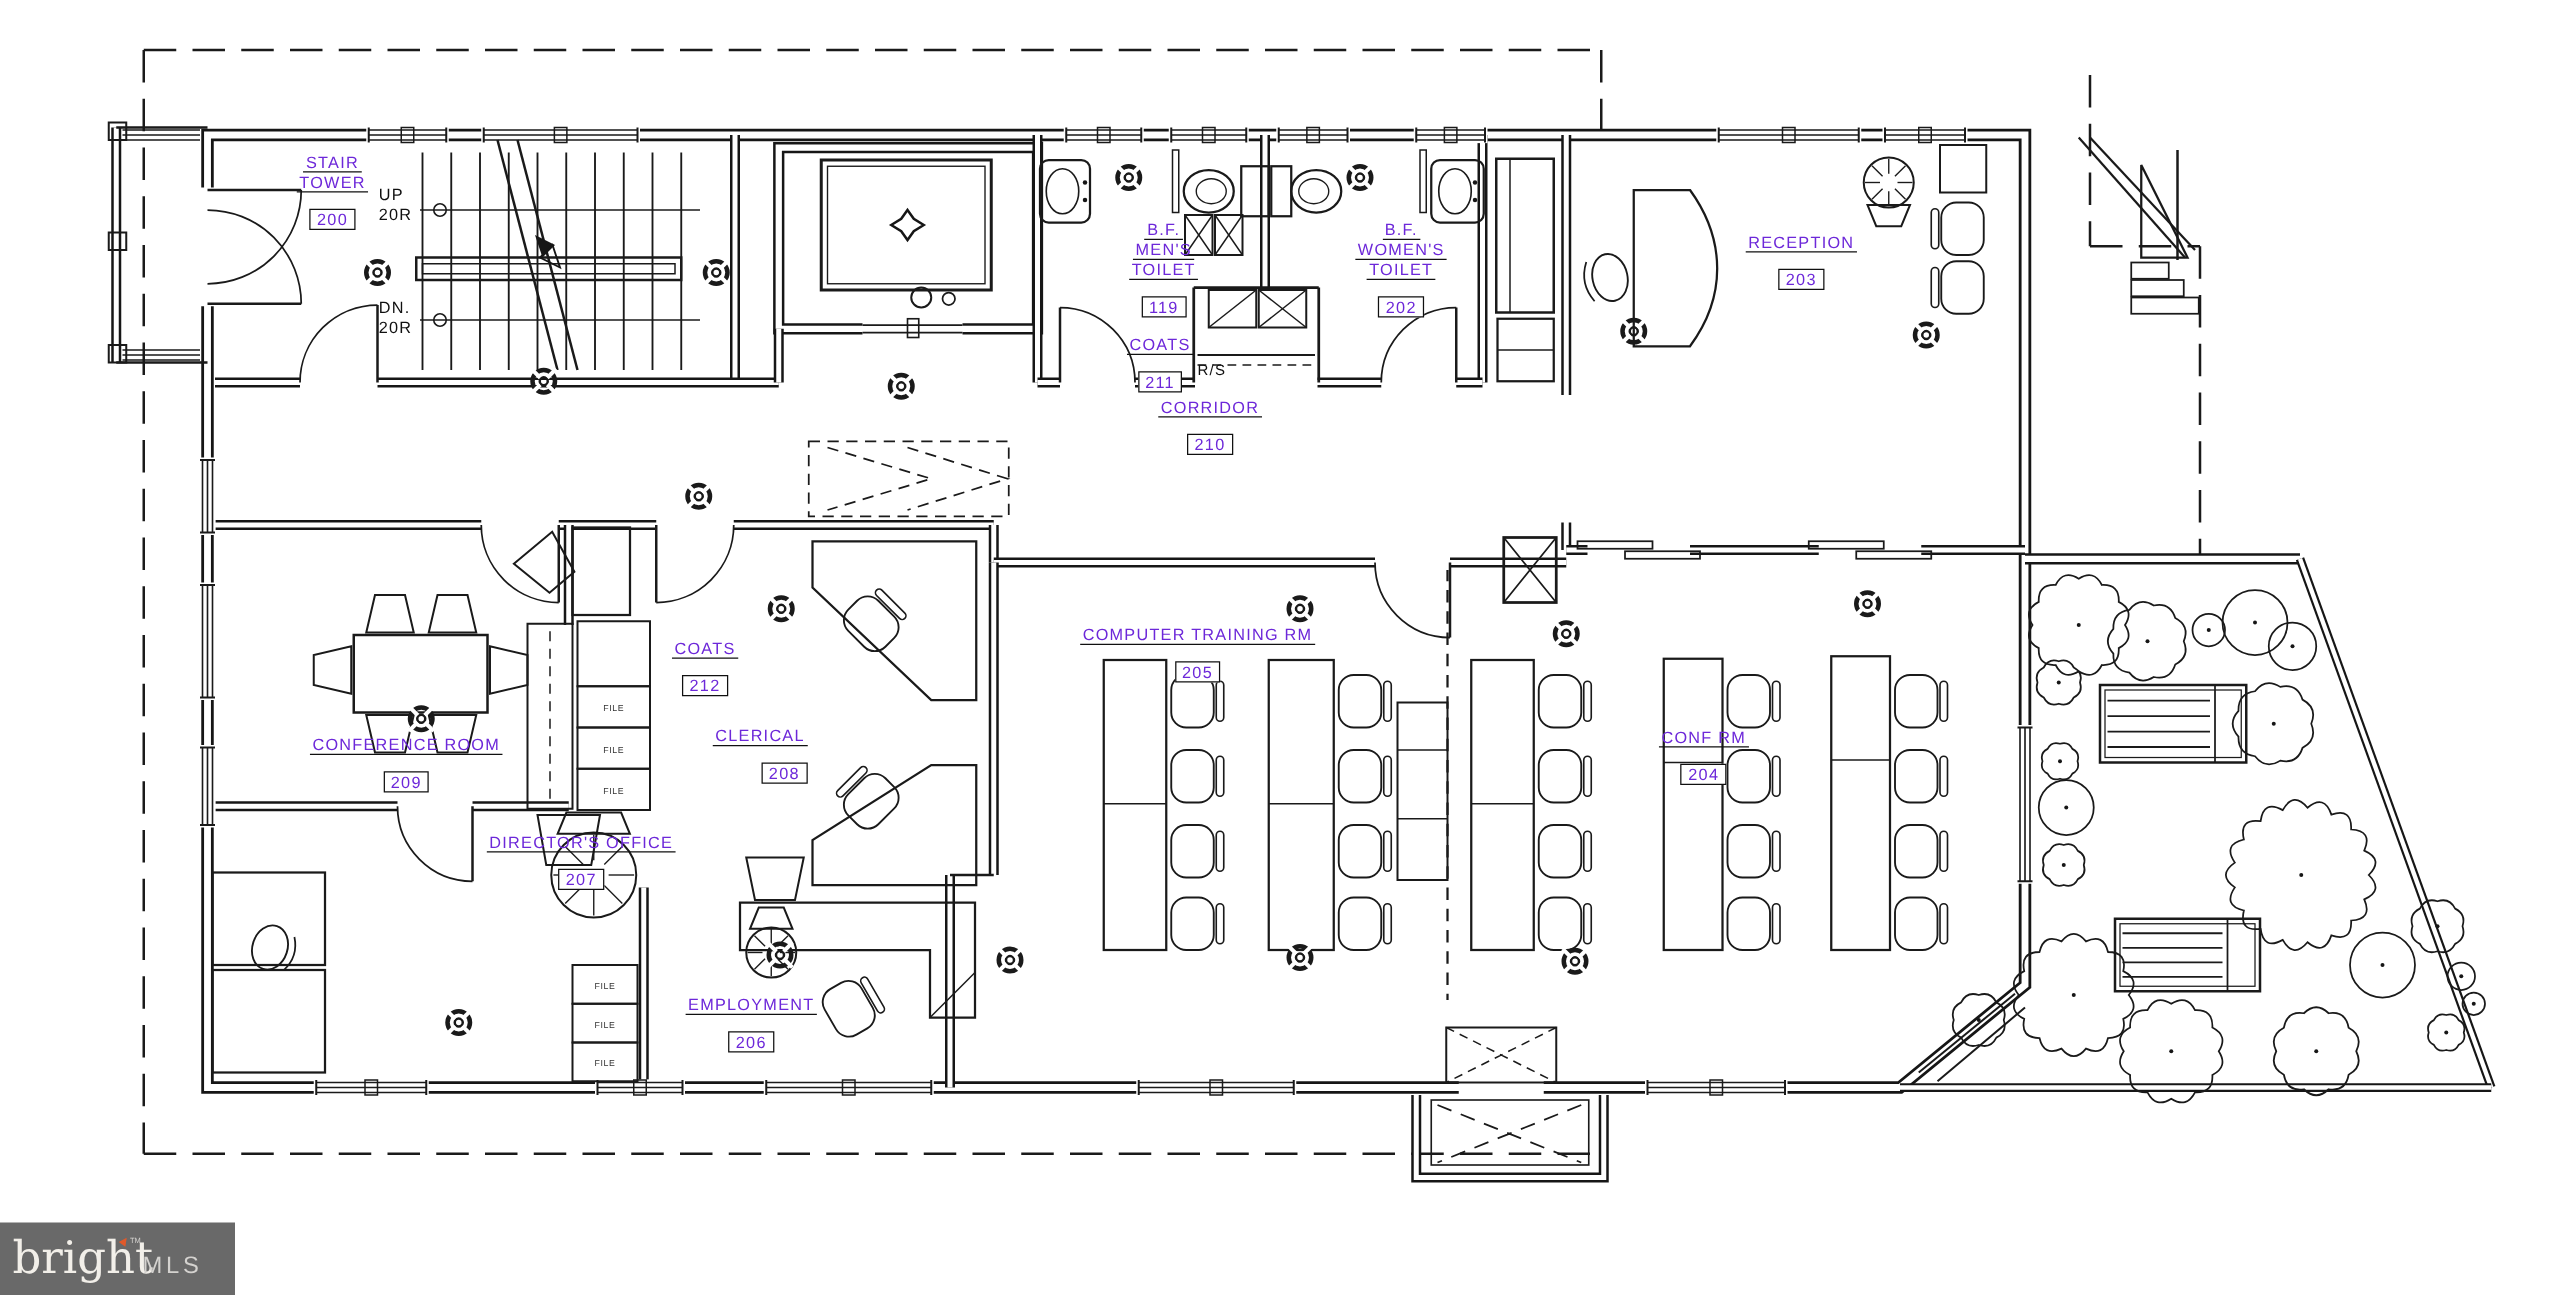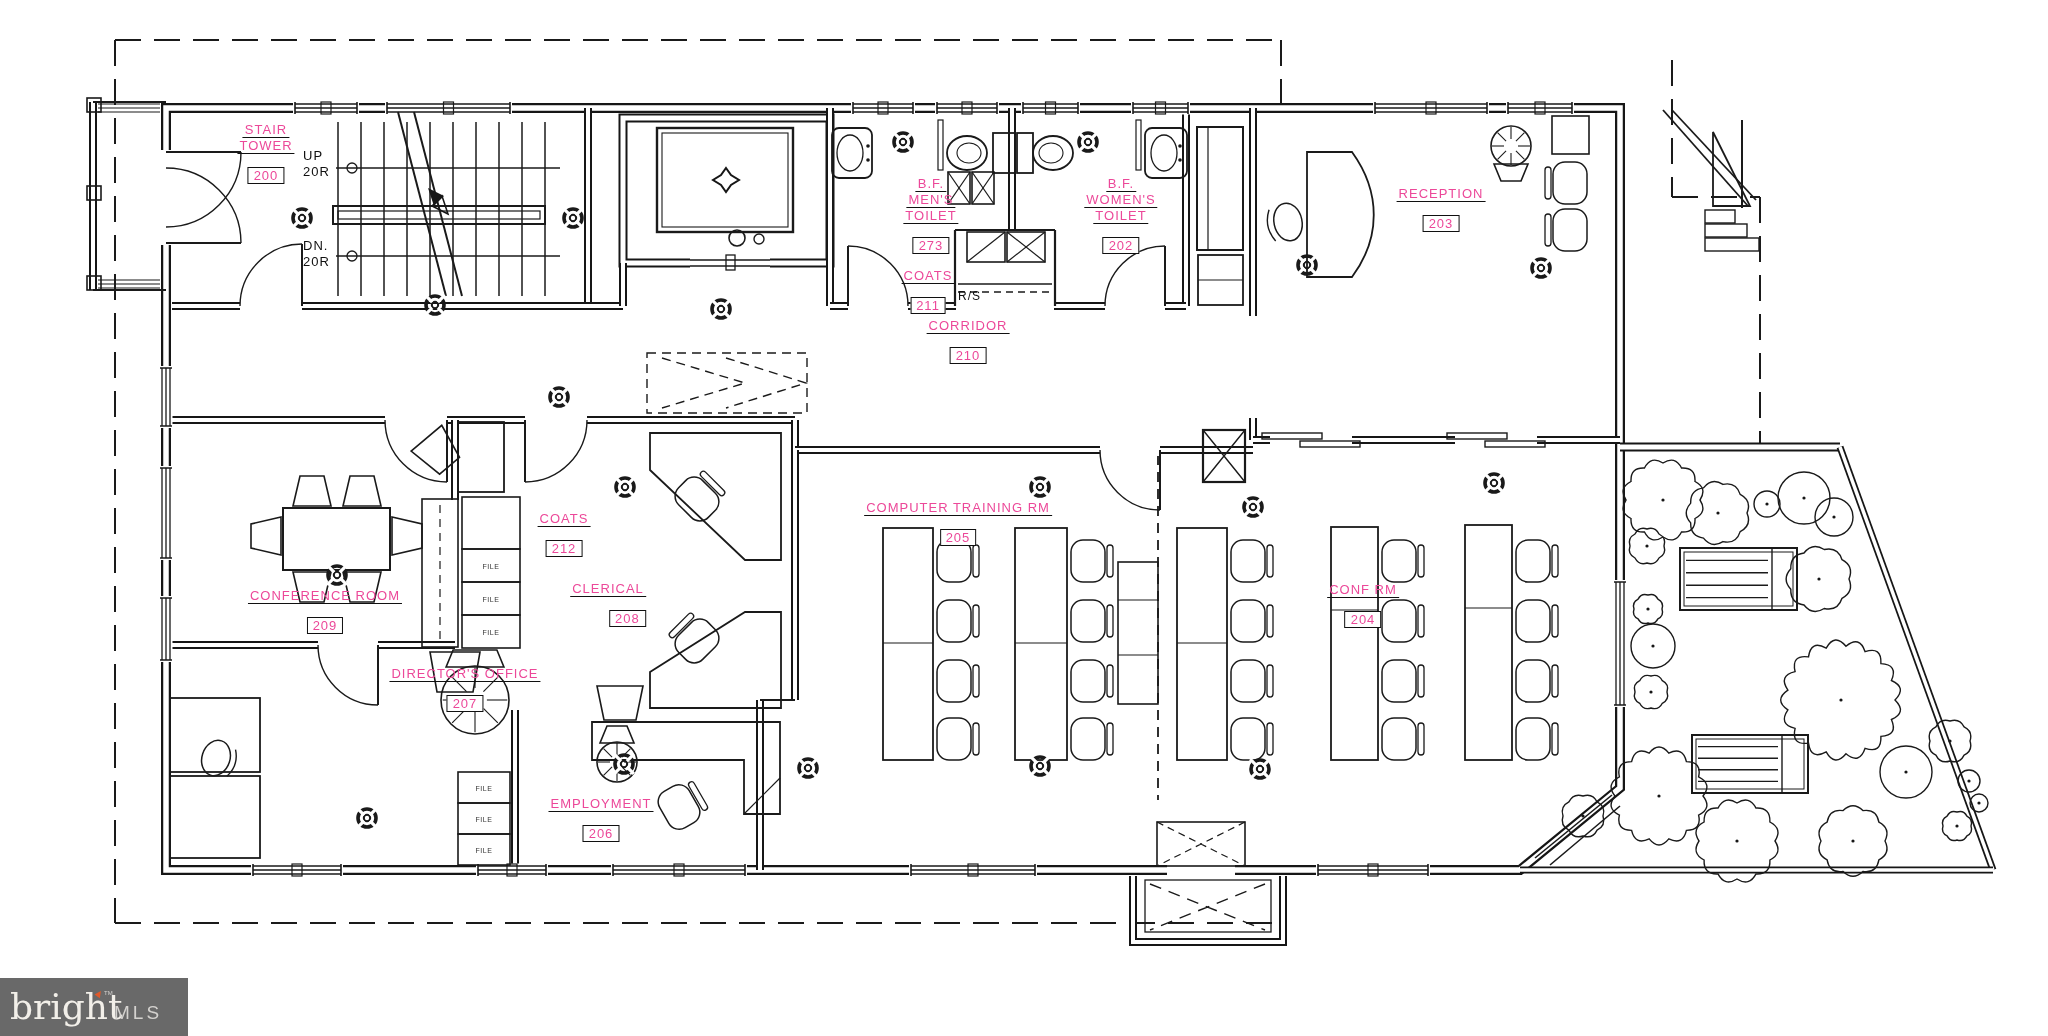--- a/index.html
+++ b/index.html
@@ -3,21 +3,21 @@
 <meta charset="utf-8">
 <style>
   html,body{margin:0;padding:0;background:#fff}
   #stage{position:relative;width:2048px;height:1036px;background:#fff;overflow:hidden;
          font-family:"Liberation Sans",sans-serif}
   svg{position:absolute;left:0;top:0}
   .wo{stroke:#161616;fill:none;stroke-linecap:butt}
   .wi{stroke:#ffffff;fill:none;stroke-linecap:butt}
   .ln{stroke:#1a1a1a;fill:none}
   .fw{fill:#ffffff;stroke:none}
-  .rlabel{position:absolute;transform:translateX(-50%);text-align:center;color:#ec4899;
+  .rlabel{position:absolute;transform:translateX(-50%);text-align:center;color:#6d28d9;
           font-size:13px;letter-spacing:1px;line-height:15px;white-space:nowrap}
   .rname{display:inline-block;border-bottom:1.8px solid #101010;padding:0 2px}
   .rline{display:block}
   .rnum{display:inline-block;border:1.8px solid #101010;padding:0 5px;margin-top:13px;background:#fff}
   .snote{position:absolute;color:#101010;font-size:13px;letter-spacing:1px;line-height:16px;white-space:nowrap}
   #titleblock{position:absolute;left:935px;top:980px;width:300px;text-align:center;color:#0d0d0d}
   #titleblock .t{display:inline-block;font-size:26px;font-weight:bold;letter-spacing:1px;word-spacing:12px;
                  border-bottom:3px solid #0d0d0d;padding:0 6px 2px 6px;white-space:nowrap}
   #titleblock .s{display:block;font-size:13px;font-weight:bold;letter-spacing:0;margin-top:2px;white-space:nowrap}
   #logo{position:absolute;left:0;top:978px;width:188px;height:58px}
@@ -736,21 +736,21 @@
         </g>
         <g>
           <path d="M1603.0,816.0 Q1606.1,825.6 1597.1,830.1 Q1592.6,839.1 1583.0,836.0 Q1573.4,839.1 1568.9,830.1 Q1559.9,825.6 1563.0,816.0 Q1559.9,806.4 1568.9,801.9 Q1573.4,792.9 1583.0,796.0 Q1592.6,792.9 1597.1,801.9 Q1606.1,806.4 1603.0,816.0 Z" class="ln" stroke-width="1.4" fill="#fff"></path>
           <circle cx="1583" cy="816" r="1.6" fill="#161616"></circle>
         </g>
       </g>
     </svg>
 
   <div id="labels">
       <div class="rlabel" style="left: 266px; top: 122px;"><span class="rline"><span class="rname">STAIR</span></span><span class="rline"><span class="rname">TOWER</span></span><span class="rnum">200</span></div>
-      <div class="rlabel" style="left: 931px; top: 176px;"><span class="rline"><span class="rname">B.F.</span></span><span class="rline"><span class="rname">MEN'S</span></span><span class="rline"><span class="rname">TOILET</span></span><span class="rnum">273</span></div>
+      <div class="rlabel" style="left: 931px; top: 176px;"><span class="rline"><span class="rname">B.F.</span></span><span class="rline"><span class="rname">MEN'S</span></span><span class="rline"><span class="rname">TOILET</span></span><span class="rnum">119</span></div>
       <div class="rlabel" style="left: 1121px; top: 176px;"><span class="rline"><span class="rname">B.F.</span></span><span class="rline"><span class="rname">WOMEN'S</span></span><span class="rline"><span class="rname">TOILET</span></span><span class="rnum">202</span></div>
       <div class="rlabel" style="left: 1441px; top: 186px; text-align: center;"><span class="rline"><span class="rname">RECEPTION</span></span><span class="rnum">203</span></div>
       <div class="rlabel" style="left: 1363px; top: 582px;"><span class="rline"><span class="rname">CONF RM</span></span><span class="rnum">204</span></div>
       <div class="rlabel" style="left: 958px; top: 500px;"><span class="rline"><span class="rname">COMPUTER TRAINING RM</span></span><span class="rnum">205</span></div>
       <div class="rlabel" style="left: 601px; top: 796px;"><span class="rline"><span class="rname">EMPLOYMENT</span></span><span class="rnum">206</span></div>
       <div class="rlabel" style="left: 465px; top: 666px;"><span class="rline"><span class="rname">DIRECTOR'S OFFICE</span></span><span class="rnum">207</span></div>
       <div class="rlabel" style="left: 608px; top: 581px; text-align: right;"><span class="rline"><span class="rname">CLERICAL</span></span><span class="rnum">208</span></div>
       <div class="rlabel" style="left: 325px; top: 588px; text-decoration: underline;"><span class="rline"><span class="rname">CONFERENCE ROOM</span></span><span class="rnum">209</span></div>
       <div class="rlabel" style="left: 968px; top: 318px;"><span class="rline"><span class="rname">CORRIDOR</span></span><span class="rnum">210</span></div>
       <div class="rlabel" style="left: 928px; top: 268px;"><span class="rline"><span class="rname">COATS</span></span><span class="rnum">211</span></div>

